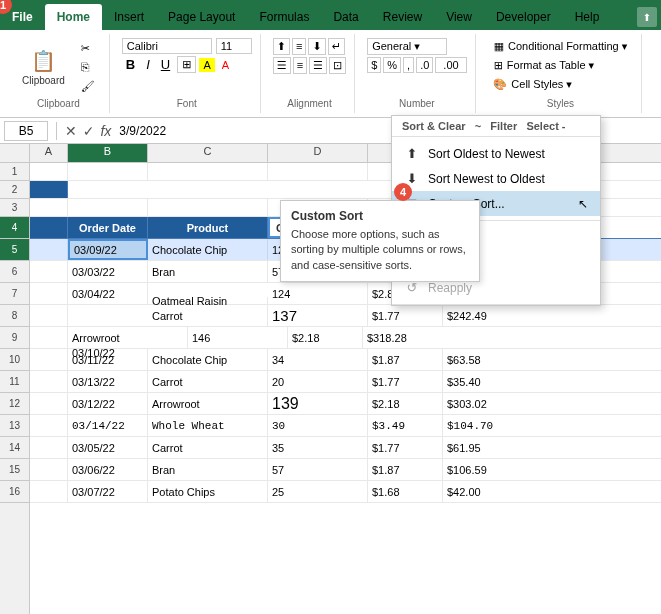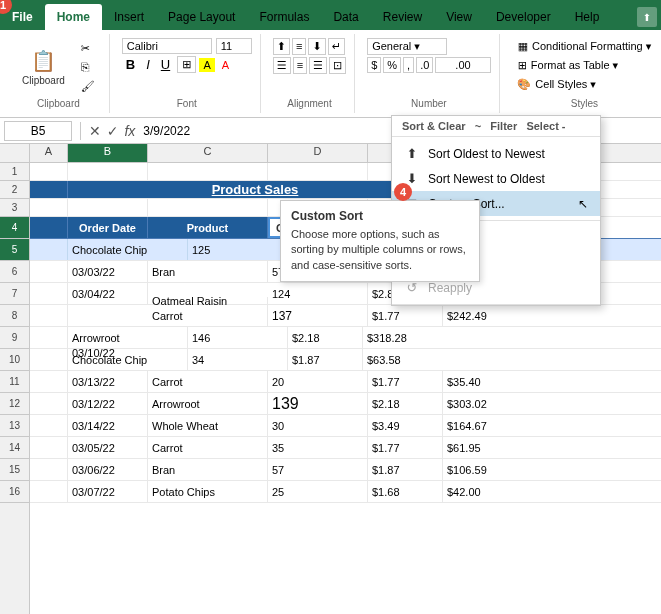--- a/index.html
+++ b/index.html
@@ -26,21 +26,21 @@
       color: white;
       border-radius: 50%;
       font-size: 11px;
       font-weight: bold;
       display: flex; align-items: center; justify-content: center;
       z-index: 10;
     }
 
     
     .formula-bar { display: flex; align-items: center; background: white; border-bottom: 1px solid #c8c8c8; padding: 2px 4px; gap: 4px; height: 26px; }
-    .cell-ref { width: 68px; border: 1px solid #c8c8c8; padding: 2px 4px; font-size: 12px; text-align: center; }
+    .cell-ref { width: 44px; border: 1px solid #c8c8c8; padding: 2px 4px; font-size: 12px; text-align: center; }
     .formula-divider { width: 1px; height: 18px; background: #c8c8c8; margin: 0 4px; }
     .formula-icons { display: flex; gap: 6px; color: #555; font-size: 14px; }
     .formula-input { flex: 1; border: none; outline: none; font-size: 12px; padding: 0 4px; }
 
     
     .dropdown-overlay { position: absolute; top: 0; left: 0; width: 661px; height: 614px; pointer-events: none; z-index: 100; }
     .dropdown-menu { position: absolute; background: white; border: 1px solid #c8c8c8; box-shadow: 3px 3px 8px rgba(0,0,0,0.2); width: 210px; pointer-events: auto; }
     .dropdown-section { padding: 4px 0; border-bottom: 1px solid #e0e0e0; }
     .dropdown-item { display: flex; align-items: center; padding: 5px 12px; cursor: pointer; font-size: 12px; gap: 8px; }
     .dropdown-item.highlighted { background: #c8e0f0; }
@@ -134,21 +134,21 @@
     </div>
 
     <div class="ribbon-group">
       <div class="ribbon-group-content" style="flex-direction:column; gap:2px; align-items:flex-start;">
         <div style="border:1px solid #ccc; padding:1px 4px; font-size:11px; cursor:pointer; width:80px;">General ▾</div>
         <div style="display:flex; gap:2px; font-size:11px;">
           <div style="cursor:pointer; padding:1px 3px; border:1px solid #ccc;">$</div>
           <div style="cursor:pointer; padding:1px 3px; border:1px solid #ccc;">%</div>
           <div style="cursor:pointer; padding:1px 3px; border:1px solid #ccc;">,</div>
           <div style="cursor:pointer; padding:1px 3px; border:1px solid #ccc;">.0</div>
-          <div style="cursor:pointer; padding:1px 19px; border:1px solid #ccc;">.00</div>
+          <div style="cursor:pointer; padding:1px 7px; border:1px solid #ccc;">.00</div>
         </div>
       </div>
       <div class="ribbon-group-label">Number</div>
     </div>
 
     <div class="ribbon-group">
       <div class="ribbon-group-content" style="flex-direction:column; gap:2px; align-items:flex-start;">
         <div class="small-btn">
           <span>▦</span>
           <span>Conditional Formatting ▾</span>
@@ -231,21 +231,20 @@
         <div style="display:flex; height:18px; border-bottom:1px solid #e8e8e8;">
           <div style="width:38px; border-right:1px solid #e8e8e8;"></div>
           <div style="width:80px; border-right:1px solid #e8e8e8;"></div>
           <div style="width:120px; border-right:1px solid #e8e8e8;"></div>
           <div style="width:100px; border-right:1px solid #e8e8e8;"></div>
           <div style="width:75px; border-right:1px solid #e8e8e8;"></div>
         </div>
 
         <div style="display:flex; height:18px; border-bottom:1px solid #e8e8e8;">
           <div style="width:38px; border-right:1px solid #4a7ab5; background:#1f5c99;"></div>
-          <div style="width:375px; background:#1f5c99; color:white; font-weight:bold; font-size:13px; text-align:center; text-decoration:underline; display:flex; align-items:center; justify-content:center; border-right:1px solid #4a7ab5;">Product Sales</div>
         </div>
 
         <div style="display:flex; height:18px; border-bottom:1px solid #e8e8e8;">
           <div style="width:38px; border-right:1px solid #e8e8e8;"></div>
           <div style="width:80px; border-right:1px solid #e8e8e8;"></div>
           <div style="width:120px; border-right:1px solid #e8e8e8;"></div>
           <div style="width:100px; border-right:1px solid #e8e8e8;"></div>
           <div style="width:75px; border-right:1px solid #e8e8e8;"></div>
         </div>
 
@@ -253,20 +252,21 @@
           <div style="width:38px; border-right:1px solid #4a7ab5; background:#1f5c99;"></div>
           <div style="width:80px; background:#1f5c99; color:white; font-weight:bold; font-size:11px; display:flex; align-items:center; justify-content:center; border-right:1px solid #4a7ab5;">Order Date</div>
           <div style="width:120px; background:#1f5c99; color:white; font-weight:bold; font-size:11px; display:flex; align-items:center; justify-content:center; border-right:1px solid #4a7ab5;">Product</div>
           <div style="width:100px; background:white; color:#333; font-weight:bold; font-size:11px; display:flex; align-items:center; padding:0 6px; border-right:1px solid #c8c8c8; border:2px solid #4a90d9; box-sizing:border-box;">Custom Sort</div>
           <div style="width:75px; background:white; color:#333; font-size:11px; display:flex; align-items:center; padding:0 4px; border-right:1px solid #e8e8e8;">Unit Cost</div>
           <div style="flex:1; background:white; color:#333; font-size:11px; display:flex; align-items:center; padding:0 4px;">Revenue</div>
         </div>
 
         <div style="display:flex; height:22px; border-bottom:1px solid #e8e8e8; background:#d9e8ff;">
           <div style="width:38px; border-right:1px solid #c0d8f0; font-size:11px; display:flex; align-items:center; justify-content:center;"></div>
+          <div style="width:80px; border-right:1px solid #c0d8f0; font-size:11px; display:flex; align-items:center; padding:0 4px; background:#b8d4f0; border:2px solid #4a90d9; box-sizing:border-box;">03/09/22</div>
           <div style="width:120px; border-right:1px solid #c0d8f0; font-size:11px; display:flex; align-items:center; padding:0 4px;">Chocolate Chip</div>
           <div style="width:100px; border-right:1px solid #c0d8f0; font-size:11px; display:flex; align-items:center; padding:0 4px;">125</div>
           <div style="width:75px; border-right:1px solid #c0d8f0; font-size:11px; display:flex; align-items:center; padding:0 4px;">$2.84</div>
           <div style="flex:1; font-size:11px; display:flex; align-items:center; padding:0 4px;">$355.00</div>
         </div>
 
         <div style="display:flex; height:22px; border-bottom:1px solid #e8e8e8;">
           <div style="width:38px; border-right:1px solid #e8e8e8;"></div>
           <div style="width:80px; border-right:1px solid #e8e8e8; font-size:11px; display:flex; align-items:center; padding:0 4px;">03/03/22</div>
           <div style="width:120px; border-right:1px solid #e8e8e8; font-size:11px; display:flex; align-items:center; padding:0 4px;">Bran</div>
@@ -279,33 +279,34 @@
           <div style="width:80px; border-right:1px solid #e8e8e8; font-size:11px; display:flex; align-items:center; padding:0 4px;">03/04/22</div>
           <div style="width:120px; border-right:1px solid #e8e8e8; font-size:11px; display:flex; align-items:center; padding:0 4px;margin-top:14px;">Oatmeal Raisin</div>
           <div style="width:100px; border-right:1px solid #e8e8e8; font-size:11px; display:flex; align-items:center; padding:0 4px;">124</div>
           <div style="width:75px; border-right:1px solid #e8e8e8; font-size:11px; display:flex; align-items:center; padding:0 4px;">$2.84</div>
           <div style="flex:1; font-size:11px; display:flex; align-items:center; padding:0 4px;">$352.16</div>
         </div>
         <div style="display:flex; height:22px; border-bottom:1px solid #e8e8e8;">
           <div style="width:38px; border-right:1px solid #e8e8e8;"></div>
           <div style="width:80px; border-right:1px solid #e8e8e8; font-size:11px; display:flex; align-items:center; padding:0 4px;margin-top:48px;">03/10/22</div>
           <div style="width:120px; border-right:1px solid #e8e8e8; font-size:11px; display:flex; align-items:center; padding:0 4px;">Carrot</div>
-          <div style="width:100px; border-right:1px solid #e8e8e8; font-size:12px; display:flex; align-items:center; padding:0 4px;">137</div>
+          <div style="width:100px; border-right:1px solid #e8e8e8; font-size:15px; display:flex; align-items:center; padding:0 4px;">137</div>
           <div style="width:75px; border-right:1px solid #e8e8e8; font-size:11px; display:flex; align-items:center; padding:0 4px;">$1.77</div>
           <div style="flex:1; font-size:11px; display:flex; align-items:center; padding:0 4px;">$242.49</div>
         </div>
         <div style="display:flex; height:22px; border-bottom:1px solid #e8e8e8;">
           <div style="width:38px; border-right:1px solid #e8e8e8;"></div>
           <div style="width:120px; border-right:1px solid #e8e8e8; font-size:11px; display:flex; align-items:center; padding:0 4px;">Arrowroot</div>
           <div style="width:100px; border-right:1px solid #e8e8e8; font-size:11px; display:flex; align-items:center; padding:0 4px;">146</div>
           <div style="width:75px; border-right:1px solid #e8e8e8; font-size:11px; display:flex; align-items:center; padding:0 4px;">$2.18</div>
           <div style="flex:1; font-size:11px; display:flex; align-items:center; padding:0 4px;">$318.28</div>
         </div>
         <div style="display:flex; height:22px; border-bottom:1px solid #e8e8e8;">
           <div style="width:38px; border-right:1px solid #e8e8e8;"></div>
+          <div style="width:80px; border-right:1px solid #e8e8e8; font-size:11px; display:flex; align-items:center; padding:0 4px;">03/11/22</div>
           <div style="width:120px; border-right:1px solid #e8e8e8; font-size:11px; display:flex; align-items:center; padding:0 4px;">Chocolate Chip</div>
           <div style="width:100px; border-right:1px solid #e8e8e8; font-size:11px; display:flex; align-items:center; padding:0 4px;">34</div>
           <div style="width:75px; border-right:1px solid #e8e8e8; font-size:11px; display:flex; align-items:center; padding:0 4px;">$1.87</div>
           <div style="flex:1; font-size:11px; display:flex; align-items:center; padding:0 4px;">$63.58</div>
         </div>
         <div style="display:flex; height:22px; border-bottom:1px solid #e8e8e8;">
           <div style="width:38px; border-right:1px solid #e8e8e8;"></div>
           <div style="width:80px; border-right:1px solid #e8e8e8; font-size:11px; display:flex; align-items:center; padding:0 4px;">03/13/22</div>
           <div style="width:120px; border-right:1px solid #e8e8e8; font-size:11px; display:flex; align-items:center; padding:0 4px;">Carrot</div>
           <div style="width:100px; border-right:1px solid #e8e8e8; font-size:11px; display:flex; align-items:center; padding:0 4px;">20</div>
@@ -313,27 +314,27 @@
           <div style="flex:1; font-size:11px; display:flex; align-items:center; padding:0 4px;">$35.40</div>
         </div>
         <div style="display:flex; height:22px; border-bottom:1px solid #e8e8e8;">
           <div style="width:38px; border-right:1px solid #e8e8e8;"></div>
           <div style="width:80px; border-right:1px solid #e8e8e8; font-size:11px; display:flex; align-items:center; padding:0 4px;">03/12/22</div>
           <div style="width:120px; border-right:1px solid #e8e8e8; font-size:11px; display:flex; align-items:center; padding:0 4px;">Arrowroot</div>
           <div style="width:100px; border-right:1px solid #e8e8e8; font-size:16px; display:flex; align-items:center; padding:0 4px;">139</div>
           <div style="width:75px; border-right:1px solid #e8e8e8; font-size:11px; display:flex; align-items:center; padding:0 4px;">$2.18</div>
           <div style="flex:1; font-size:11px; display:flex; align-items:center; padding:0 4px;">$303.02</div>
         </div>
-        <div style="display:flex; height:22px; border-bottom:1px solid #e8e8e8;">
+        <div style="display:flex; height:22px; border-bottom:1px solid #e8e8e8;font-family:Liberation Mono, monospace;">
           <div style="width:38px; border-right:1px solid #e8e8e8;"></div>
           <div style="width:80px; border-right:1px solid #e8e8e8; font-size:11px; display:flex; align-items:center; padding:0 4px;">03/14/22</div>
           <div style="width:120px; border-right:1px solid #e8e8e8; font-size:11px; display:flex; align-items:center; padding:0 4px;">Whole Wheat</div>
           <div style="width:100px; border-right:1px solid #e8e8e8; font-size:11px; display:flex; align-items:center; padding:0 4px;">30</div>
           <div style="width:75px; border-right:1px solid #e8e8e8; font-size:11px; display:flex; align-items:center; padding:0 4px;">$3.49</div>
-          <div style="flex:1; font-size:11px; display:flex; align-items:center; padding:0 4px;">$164.67</div>
+          <div style="flex:1; font-size:11px; display:flex; align-items:center; padding:0 4px;">$104.70</div>
         </div>
         <div style="display:flex; height:22px; border-bottom:1px solid #e8e8e8;">
           <div style="width:38px; border-right:1px solid #e8e8e8;"></div>
           <div style="width:80px; border-right:1px solid #e8e8e8; font-size:11px; display:flex; align-items:center; padding:0 4px;">03/05/22</div>
           <div style="width:120px; border-right:1px solid #e8e8e8; font-size:11px; display:flex; align-items:center; padding:0 4px;">Carrot</div>
           <div style="width:100px; border-right:1px solid #e8e8e8; font-size:11px; display:flex; align-items:center; padding:0 4px;">35</div>
           <div style="width:75px; border-right:1px solid #e8e8e8; font-size:11px; display:flex; align-items:center; padding:0 4px;">$1.77</div>
           <div style="flex:1; font-size:11px; display:flex; align-items:center; padding:0 4px;">$61.95</div>
         </div>
         <div style="display:flex; height:22px; border-bottom:1px solid #e8e8e8;">

